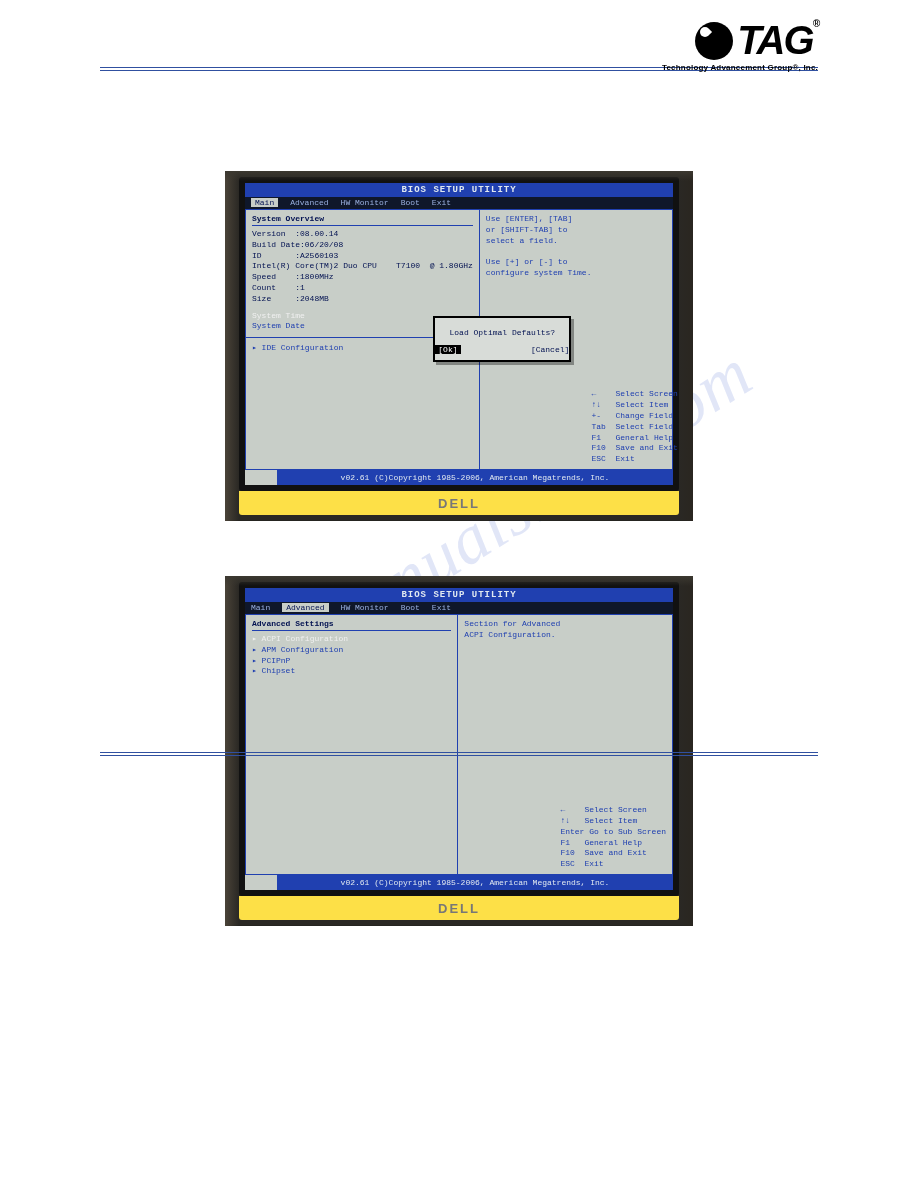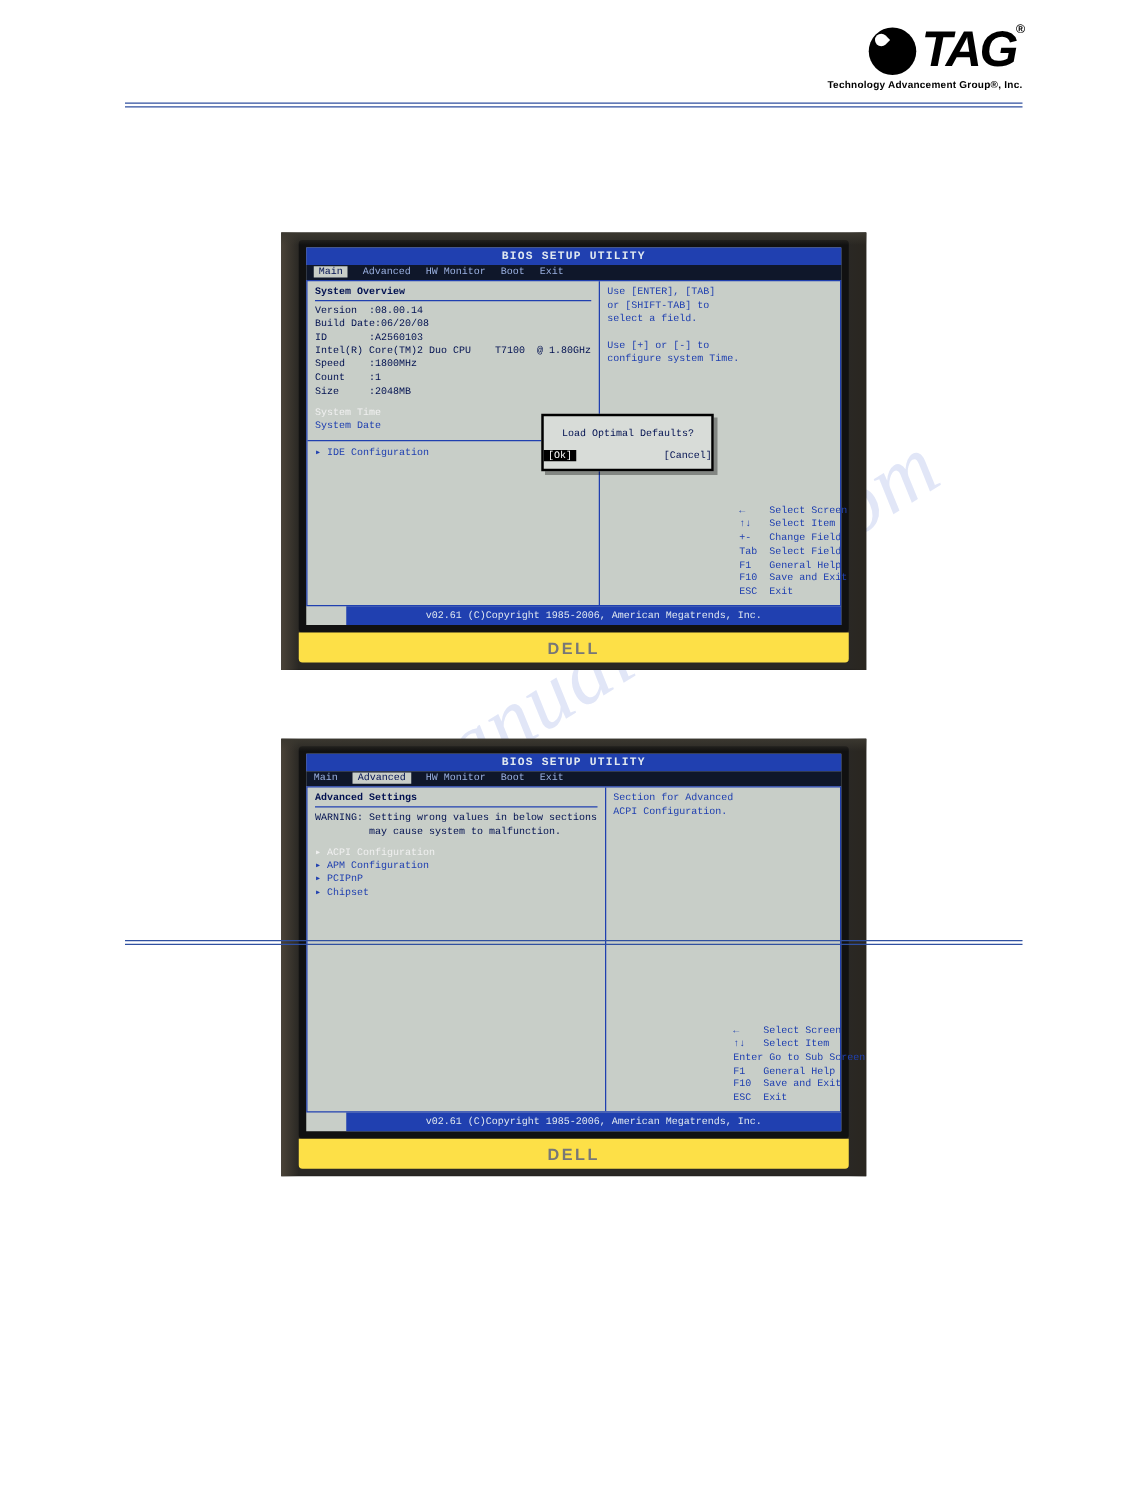--- a/index.html
+++ b/index.html
@@ -6,21 +6,21 @@
   body {
     width: 918px;
     height: 1188px;
     background: #ffffff;
     font-family: Arial, sans-serif;
     position: relative;
   }
   .page {
     width: 918px;
     height: 866px;
-    padding: 24px 100px 40px 100px;
+    padding: 9px 100px 40px 100px;
     position: relative;
   }
   .logo {
     position: absolute;
     top: 18px;
     right: 100px;
     display: flex;
     flex-direction: column;
     align-items: flex-end;
   }
@@ -295,22 +295,20 @@
           <div class="bios-tabs">
             <span>Main</span>
             <span class="active">Advanced</span>
             <span>HW Monitor</span>
             <span>Boot</span>
             <span>Exit</span>
           </div>
           <div class="bios-body">
             <div class="bios-left">
               <div class="bios-heading">Advanced Settings</div>
-              <div class="warning-line">WARNING: Setting wrong values in below sections
-         may cause system to malfunction.</div>
               <div class="bios-line bios-sel">▸ ACPI Configuration</div>
               <div class="bios-line bios-link">▸ APM Configuration</div>
               <div class="bios-line bios-link">▸ PCIPnP</div>
               <div class="bios-line bios-link">▸ Chipset</div>
             </div>
             <div class="bios-right">
               <div class="help-top">Section for Advanced
 ACPI Configuration.</div>
               <div class="help-block">←    Select Screen
 ↑↓   Select Item

